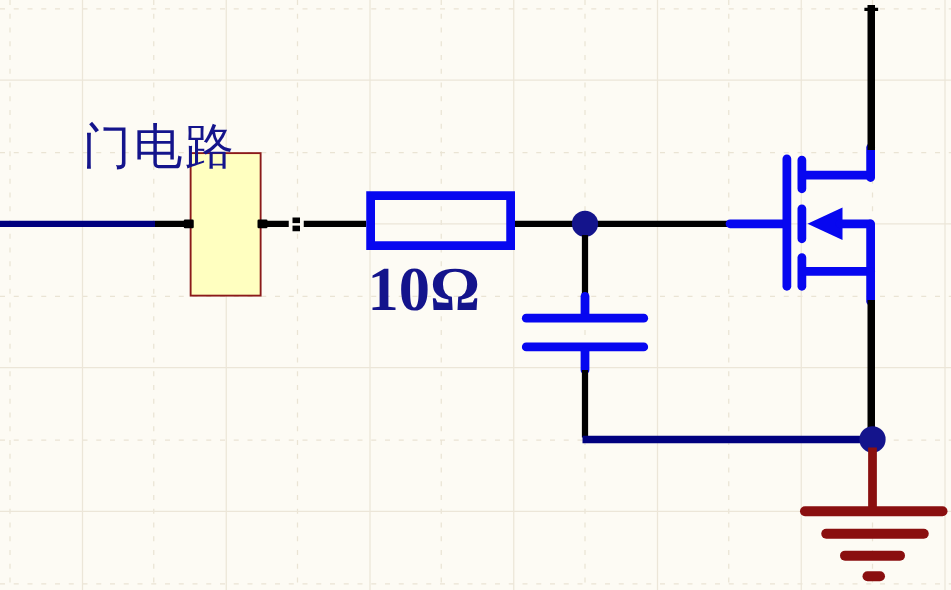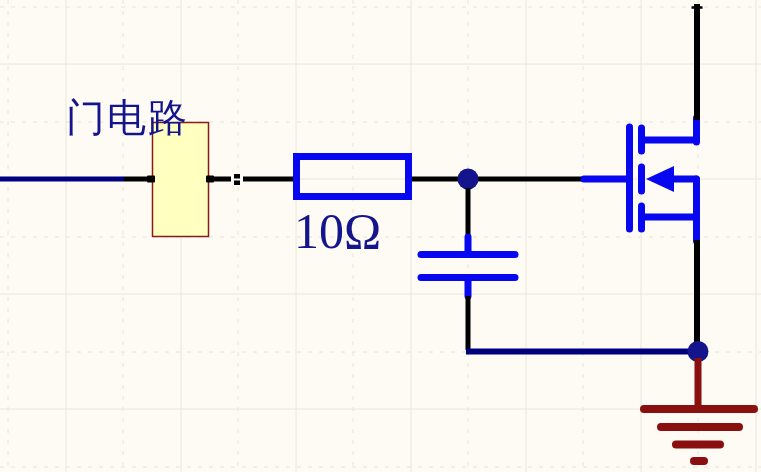--- a/index.html
+++ b/index.html
@@ -57,20 +57,21 @@
   }
   .label-gate {
     left: 66px; top: 58px;
     font-size: 39px;
     letter-spacing: 2px;
     margin-top: 40px;
   }
   .label-resistor {
     left: 294px; top: 206px;
     font-size: 50px;
+    font-weight: bold;
   }
 </style>
 </head>
 <body>
 
 <div class="canvas">
 
   <svg width="761" height="472" viewBox="0 0 761 472">
 
     <path class="grid-dashed" d="M8 0V472M123 0V472M238 0V472M353 0V472M468 0V472M583 0V472M698 0V472M0 7H761M0 122H761M0 237H761M0 352H761M0 467H761"></path>

